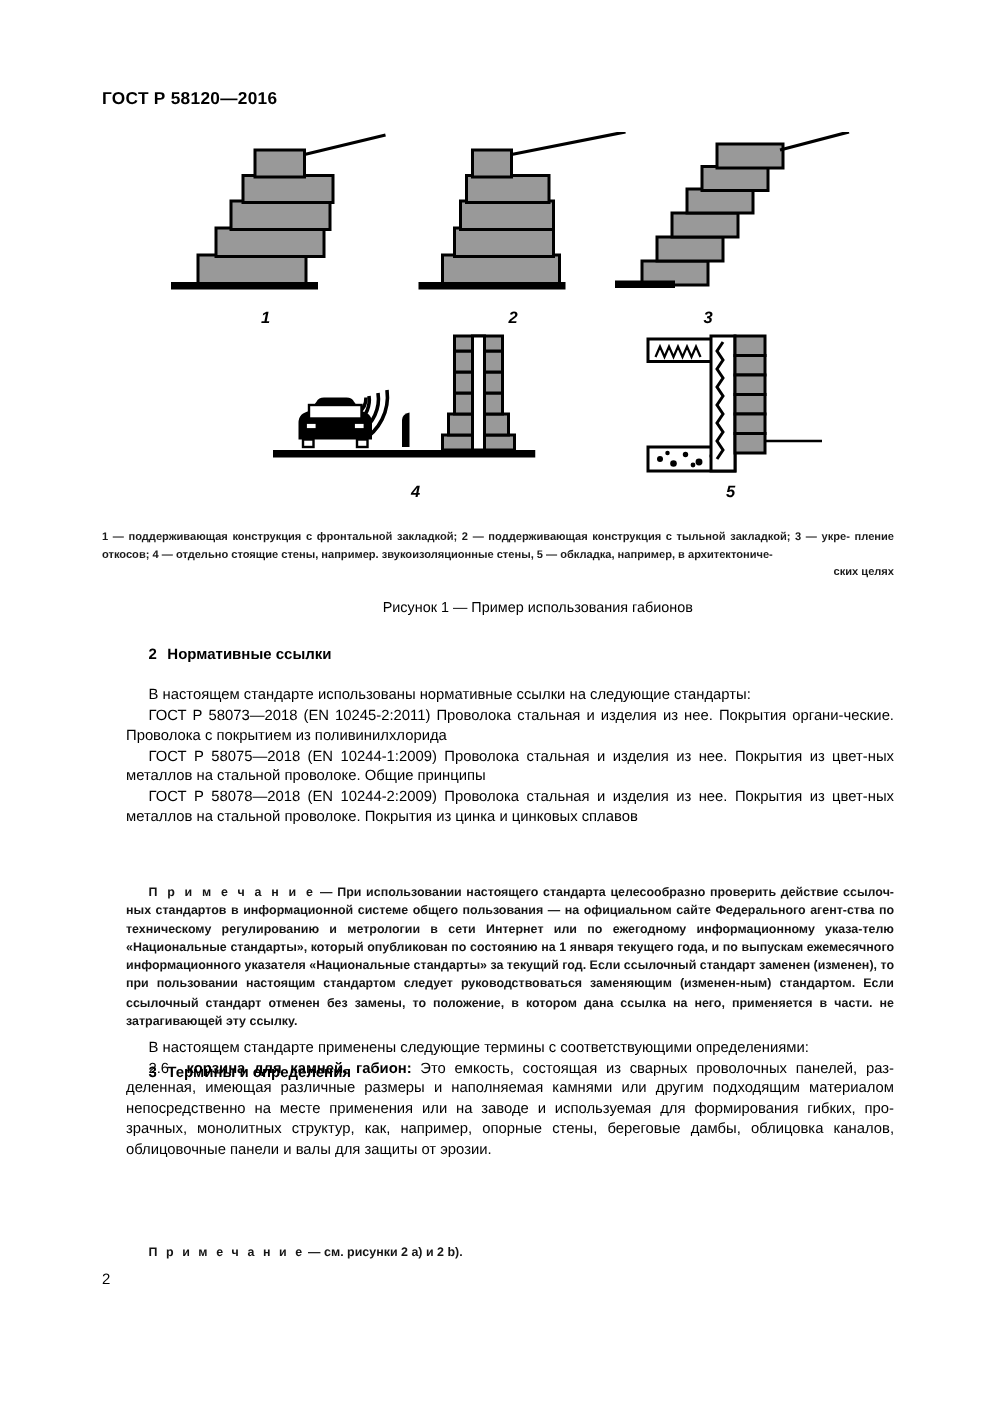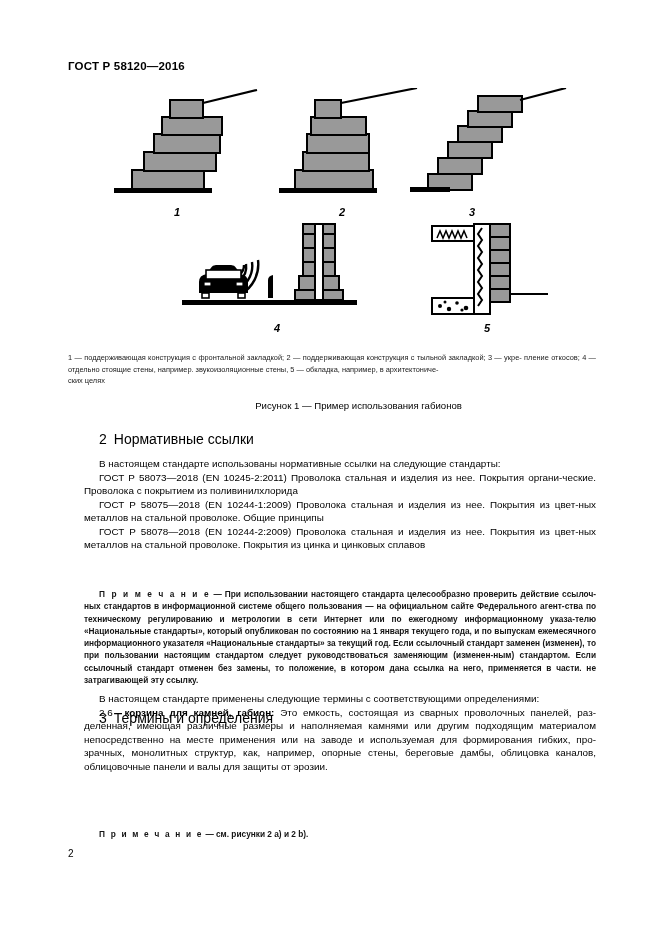--- a/index.html
+++ b/index.html
@@ -48,42 +48,43 @@
   
   .fig-caption {
     position: absolute;
     left: 68px;
     top: 352px;
     width: 528px;
     font-size: 7.4px;
     line-height: 11.6px;
     text-align: justify;
     color: #1a1a1a;
+    font-weight: bold;
   }
   .fig-caption .lastline {
     display: block;
-    text-align: left;
+    text-align: right;
     margin-top: 0px;
   }
   .fig-title {
     position: absolute;
     left: 0;
     top: 400px;
     width: 661px;
     text-align: center;
     font-size: 9.6px;
     margin-left: 28px;
   }
 
   
   .sec-head {
     position: absolute;
     left: 99px;
-    font-size: 14px;
-    font-weight: normal;
+    font-size: 10px;
+    font-weight: bold;
   }
   .sec-head .num { margin-right: 7px; }
   .body-block {
     position: absolute;
     left: 84px;
     width: 512px;
     font-size: 9.9px;
     line-height: 13.55px;
     text-align: justify;
     text-justify: inter-word;

